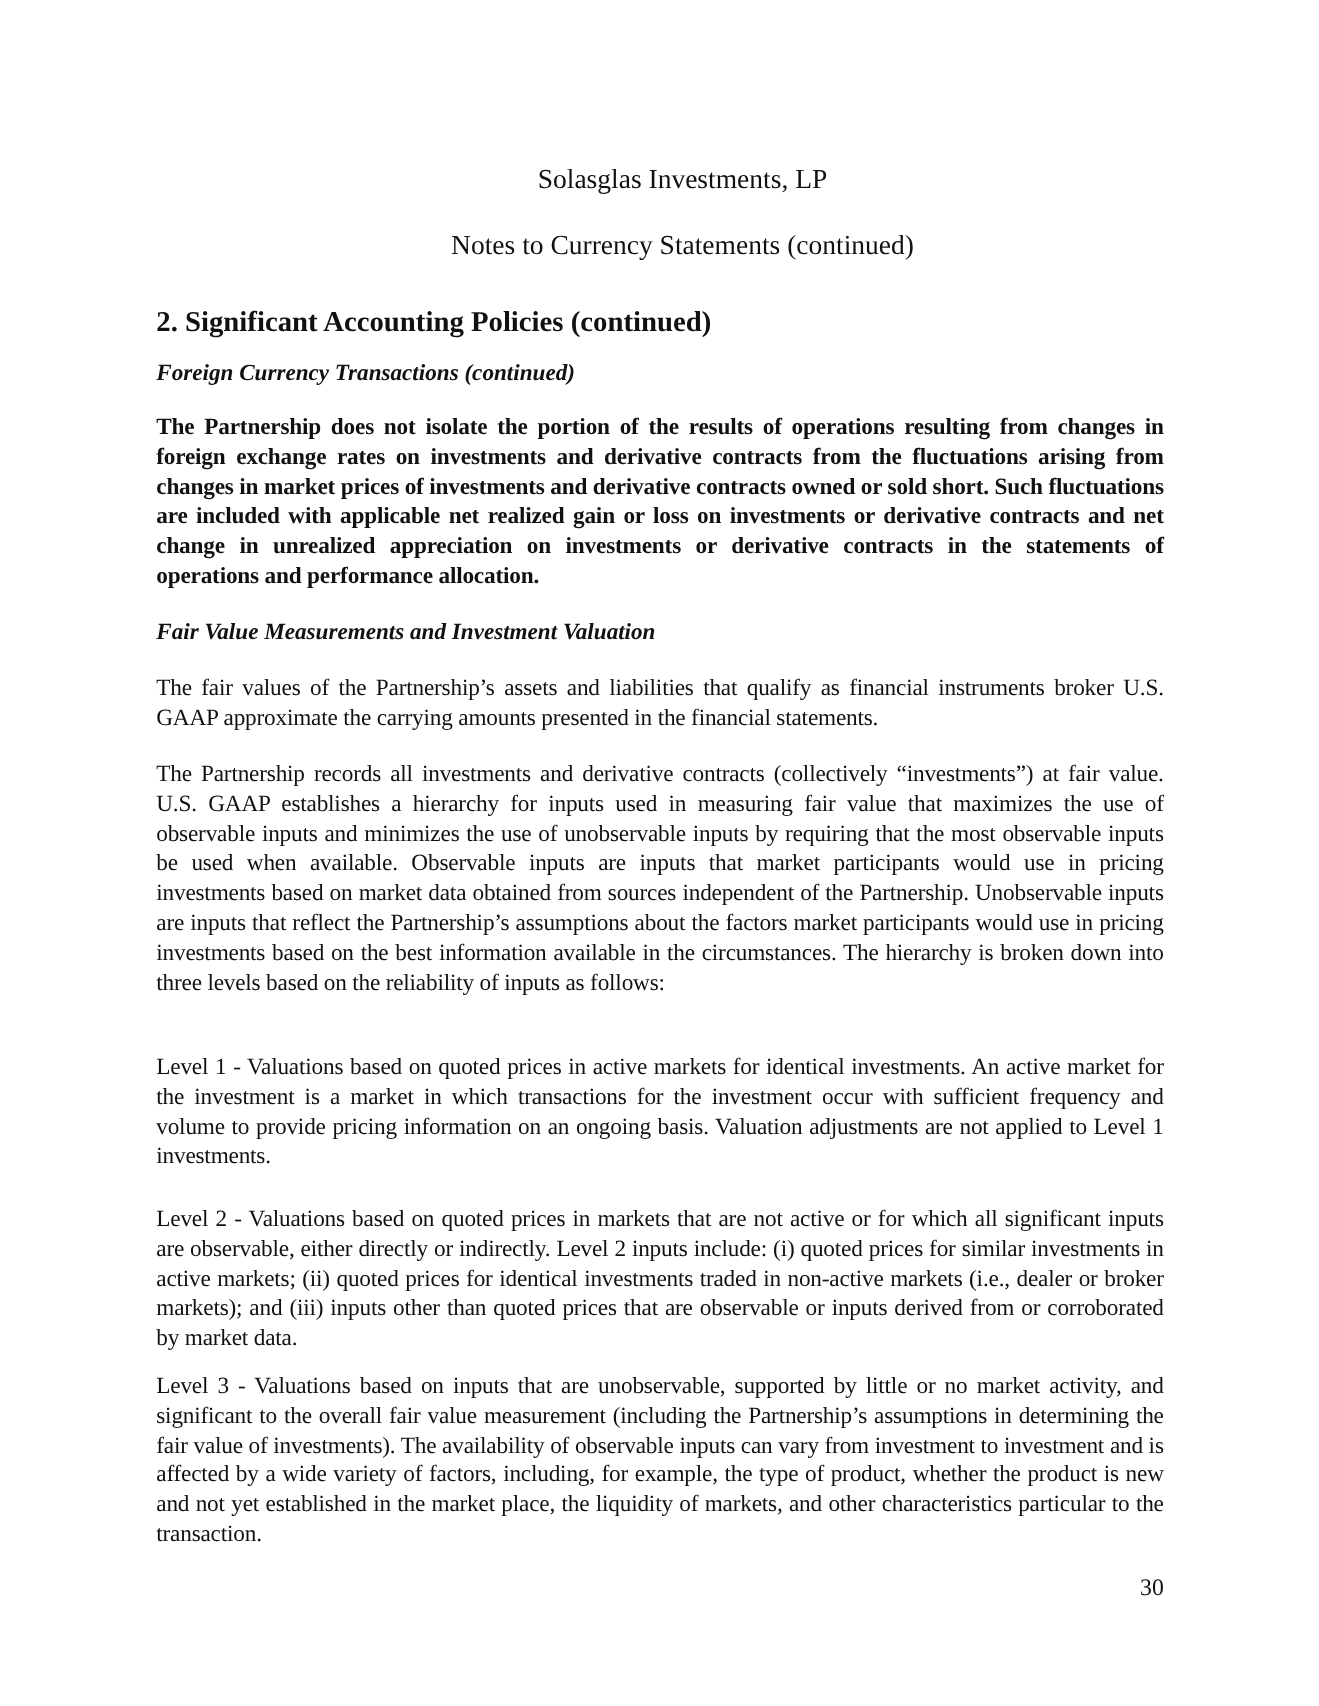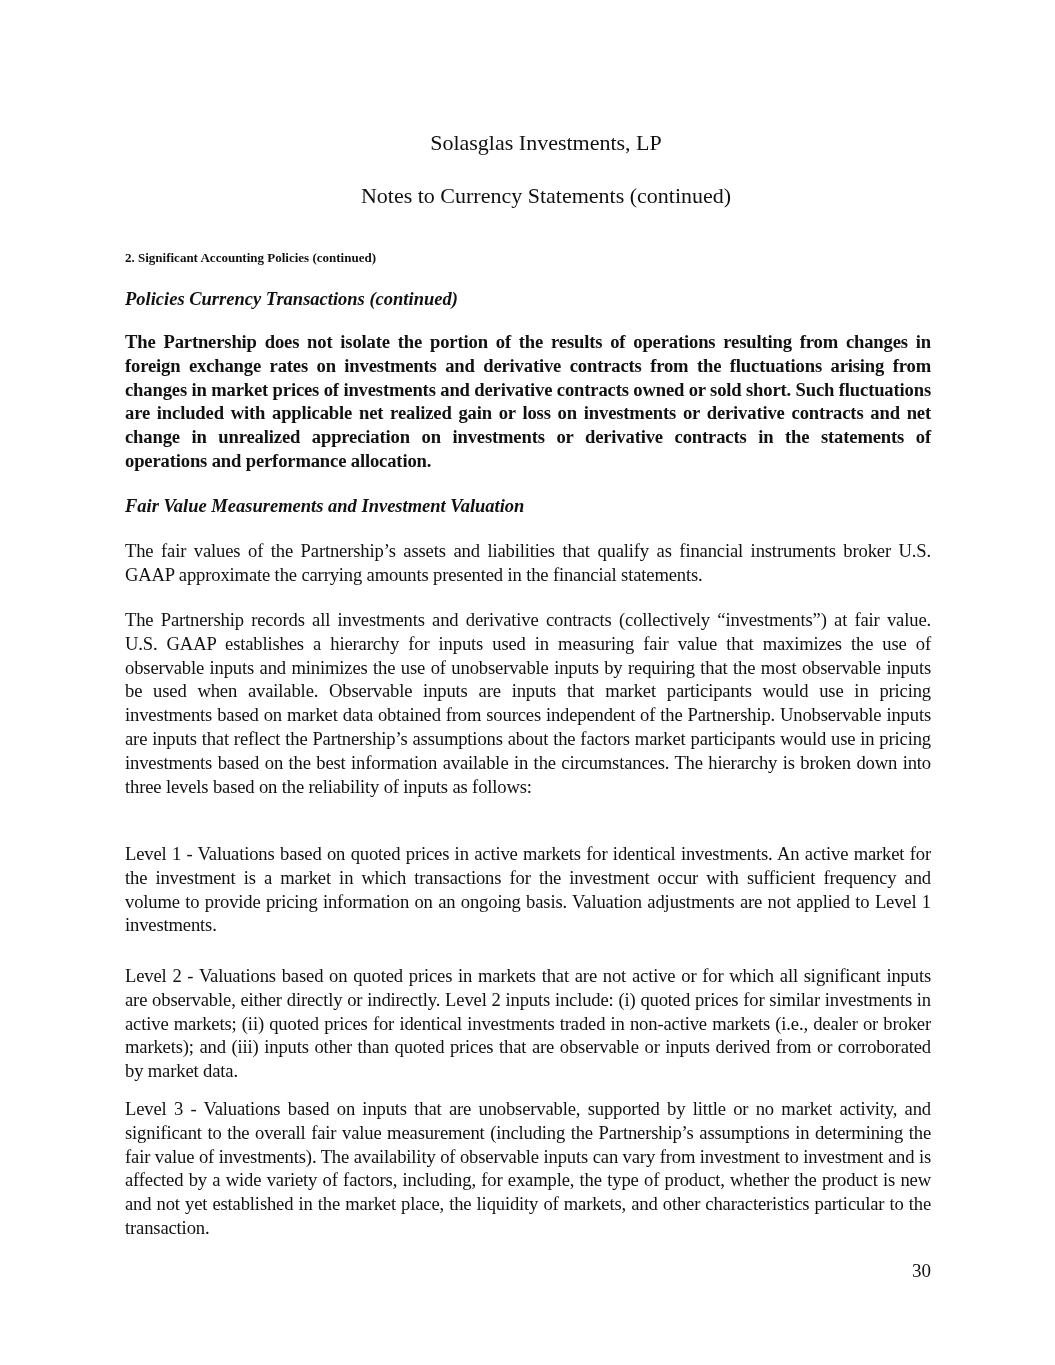--- a/index.html
+++ b/index.html
@@ -31,21 +31,21 @@
       margin: 12px;
       font-weight: normal;
     }
     .title-company { top: 118px; }
     .title-notes { top: 171px; }
     .section-heading {
       position: absolute;
       left: 0;
       top: 246px;
       margin: 0;
-      font-size: 13px;
+      font-size: 23px;
       line-height: 24px;
       font-weight: bold;
     }
     .subheading {
       position: absolute;
       left: 0;
       margin: 0;
       font-size: 18.5px;
       line-height: 24px;
       font-weight: bold;
@@ -81,21 +81,21 @@
   </style>
 </head>
 <body>
 
 <div class="page">
   <h1 class="title title-company">Solasglas Investments, LP</h1>
   <h2 class="title title-notes">Notes to Currency Statements (continued)</h2>
 
   <h3 class="section-heading">2.  Significant Accounting Policies (continued)</h3>
 
-  <h4 class="subheading sub-foreign">Policies Currency Transactions (continued)</h4>
+  <h4 class="subheading sub-foreign">Foreign Currency Transactions (continued)</h4>
   <p class="para p1">The Partnership does not isolate the portion of the results of operations resulting from changes in foreign exchange rates on investments and derivative contracts from the fluctuations arising from changes in market prices of investments and derivative contracts owned or sold short. Such fluctuations are included with applicable net realized gain or loss on investments or derivative contracts and net change in unrealized appreciation on investments or derivative contracts in the statements of operations and performance allocation.</p>
 
   <h4 class="subheading sub-fair">Fair Value Measurements and Investment Valuation</h4>
   <p class="para p2">The fair values of the Partnership’s assets and liabilities that qualify as financial instruments broker U.S. GAAP approximate the carrying amounts presented in the financial statements.</p>
   <p class="para p3">The Partnership records all investments and derivative contracts (collectively “investments”) at fair value. U.S. GAAP establishes a hierarchy for inputs used in measuring fair value that maximizes the use of observable inputs and minimizes the use of unobservable inputs by requiring that the most observable inputs be used when available. Observable inputs are inputs that market participants would use in pricing investments based on market data obtained from sources independent of the Partnership. Unobservable inputs are inputs that reflect the Partnership’s assumptions about the factors market participants would use in pricing investments based on the best information available in the circumstances. The hierarchy is broken down into three levels based on the reliability of inputs as follows:</p>
   <p class="para p4">Level 1 - Valuations based on quoted prices in active markets for identical investments. An active market for the investment is a market in which transactions for the investment occur with sufficient frequency and volume to provide pricing information on an ongoing basis. Valuation adjustments are not applied to Level 1 investments.</p>
   <p class="para p5">Level 2 - Valuations based on quoted prices in markets that are not active or for which all significant inputs are observable, either directly or indirectly. Level 2 inputs include: (i) quoted prices for similar investments in active markets; (ii) quoted prices for identical investments traded in non-active markets (i.e., dealer or broker markets); and (iii) inputs other than quoted prices that are observable or inputs derived from or corroborated by market data.</p>
   <p class="para p6">Level 3 - Valuations based on inputs that are unobservable, supported by little or no market activity, and significant to the overall fair value measurement (including the Partnership’s assumptions in determining the fair value of investments). The availability of observable inputs can vary from investment to investment and is affected by a wide variety of factors, including, for example, the type of product, whether the product is new and not yet established in the market place, the liquidity of markets, and other characteristics particular to the transaction.</p>
 </div>
 

